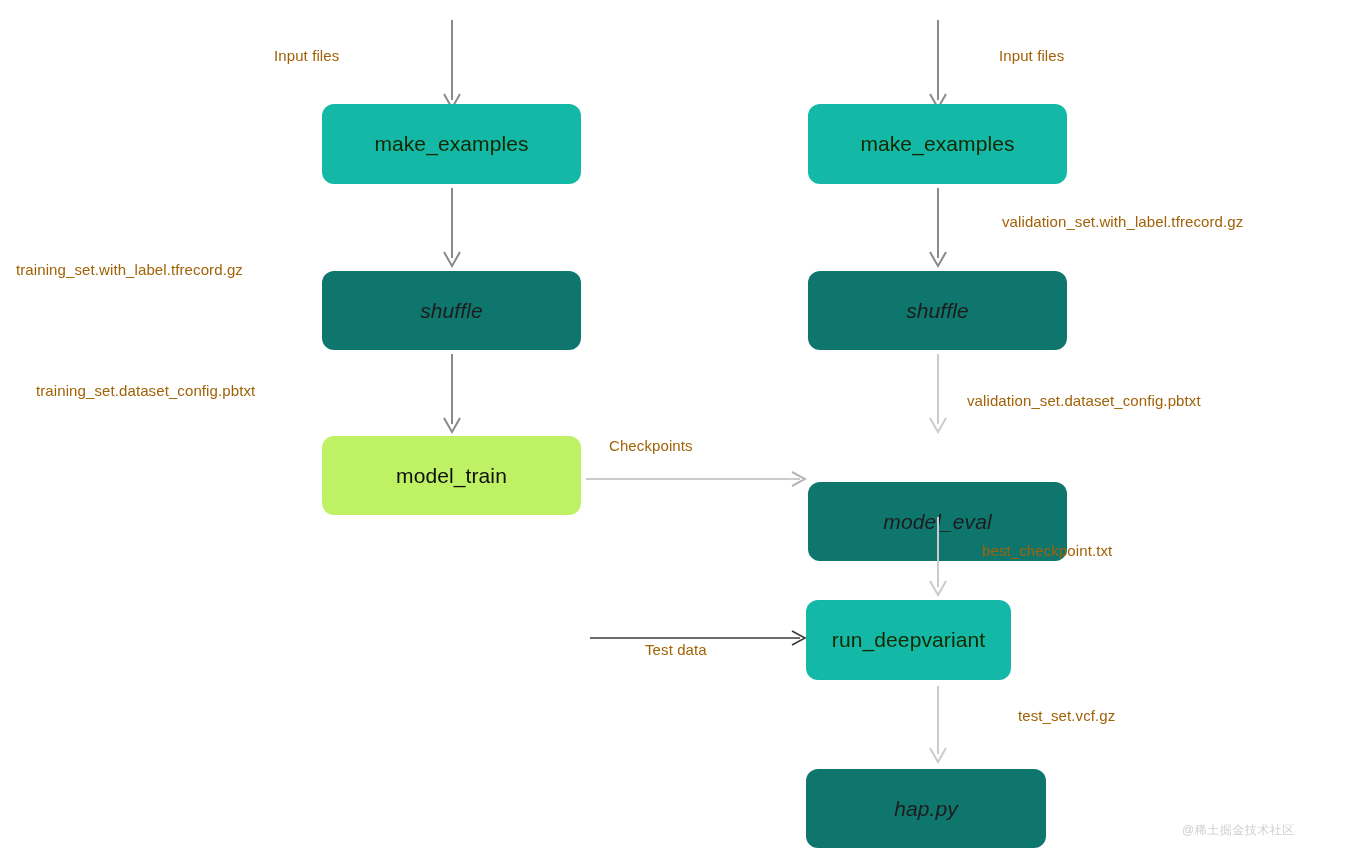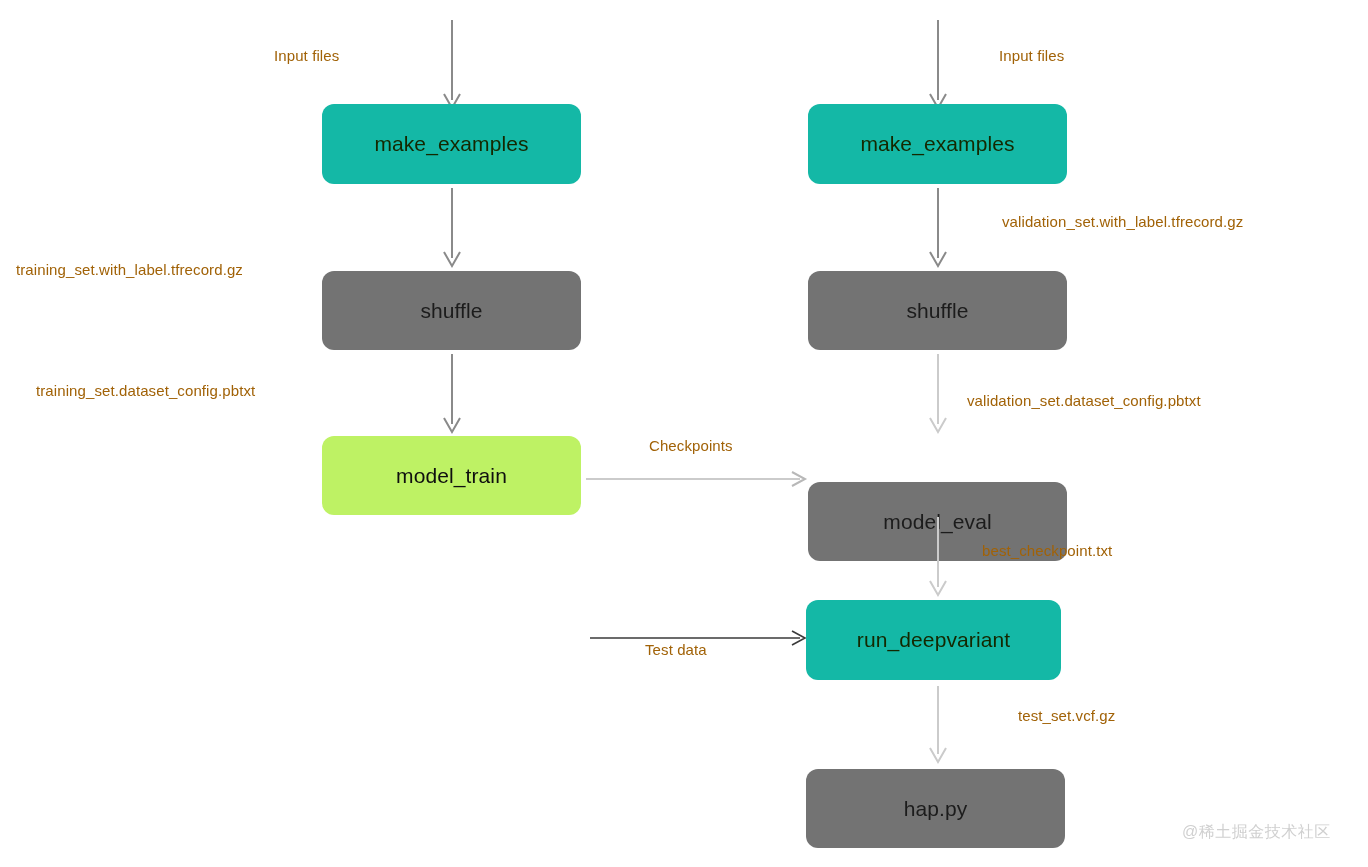--- a/index.html
+++ b/index.html
@@ -27,41 +27,42 @@
     font-size: 21px;
     letter-spacing: 0.1px;
     color: #1a1a1a;
     box-sizing: border-box;
   }
   .node.green {
     background: #14b8a6;
     color: #142800;
   }
   .node.gray {
-    background: #737373;
+    background: #0f766e;
     color: #1c1c1c;
+    font-style: italic;
   }
   .node.darkgray {
     background: #bef264;
     color: #0f0f0f;
   }
   .edge-label {
     position: absolute;
     font-size: 15px;
     color: #a16207;
     white-space: nowrap;
     letter-spacing: 0.1px;
   }
   .arrow-svg {
     position: absolute;
     overflow: visible;
   }
   .watermark {
     position: absolute;
-    font-size: 16px;
+    font-size: 12px;
     color: #d0d0d0;
     white-space: nowrap;
     letter-spacing: 0.5px;
   }
 </style>
 </head>
 <body>
 
 <div id="canvas">
 
@@ -124,49 +125,49 @@
 
   <svg class="arrow-svg" style="left:916px; top:354px; width:44px; height:82px;" viewBox="0 0 44 82">
     <line x1="22" y1="0" x2="22" y2="70" stroke="#cbcbcb" stroke-width="2"></line>
     <path d="M14 64 L22 78 L30 64" fill="none" stroke="#cbcbcb" stroke-width="2"></path>
   </svg>
 
   <div class="node gray" style="left:808px; top:434px; width:259px; height:79px;margin-top:48px;">
     <span>model_eval</span>
   </div>
 
-  <div class="edge-label" style="left:609px; top:437px;margin-left:40px;">Checkpoints</div>
+  <div class="edge-label" style="left:609px; top:437px;">Checkpoints</div>
   <svg class="arrow-svg" style="left:586px; top:465px; width:226px; height:26px;" viewBox="0 0 226 26">
     <line x1="0" y1="14" x2="214" y2="14" stroke="#cbcbcb" stroke-width="2"></line>
     <path d="M206 7 L219 14 L206 21" fill="none" stroke="#b8b8b8" stroke-width="2"></path>
   </svg>
 
   <div class="edge-label" style="left:982px; top:542px;">best_checkpoint.txt</div>
 
   <svg class="arrow-svg" style="left:916px; top:517px; width:44px; height:82px;" viewBox="0 0 44 82">
     <line x1="22" y1="0" x2="22" y2="70" stroke="#cbcbcb" stroke-width="2"></line>
     <path d="M14 64 L22 78 L30 64" fill="none" stroke="#cbcbcb" stroke-width="2"></path>
   </svg>
 
   <div class="edge-label" style="left:645px; top:609px;margin-top:32px;">Test data</div>
   <svg class="arrow-svg" style="left:590px; top:626px; width:222px; height:24px;" viewBox="0 0 222 24">
     <line x1="0" y1="12" x2="210" y2="12" stroke="#3a3a3a" stroke-width="1.6"></line>
     <path d="M202 5 L215 12 L202 19" fill="none" stroke="#3a3a3a" stroke-width="1.6"></path>
   </svg>
 
-  <div class="node green" style="left:806px; top:600px; width:255px; height:80px;">
+  <div class="node green" style="left:806px; top:600px; width:205px; height:80px;">
     <span>run_deepvariant</span>
   </div>
 
   <div class="edge-label" style="left:1018px; top:707px;">test_set.vcf.gz</div>
 
   <svg class="arrow-svg" style="left:916px; top:686px; width:44px; height:80px;" viewBox="0 0 44 80">
     <line x1="22" y1="0" x2="22" y2="68" stroke="#cbcbcb" stroke-width="2"></line>
     <path d="M14 62 L22 76 L30 62" fill="none" stroke="#cbcbcb" stroke-width="2"></path>
   </svg>
 
-  <div class="node gray" style="left:806px; top:769px; width:259px; height:79px;justify-content:center;">
+  <div class="node gray" style="left:806px; top:769px; width:240px; height:79px;justify-content:center;">
     <span>hap.py</span>
   </div>
 
   <div class="watermark" style="left:1182px; top:822px;">@稀土掘金技术社区</div>
 
 </div>
 
 </body></html>

